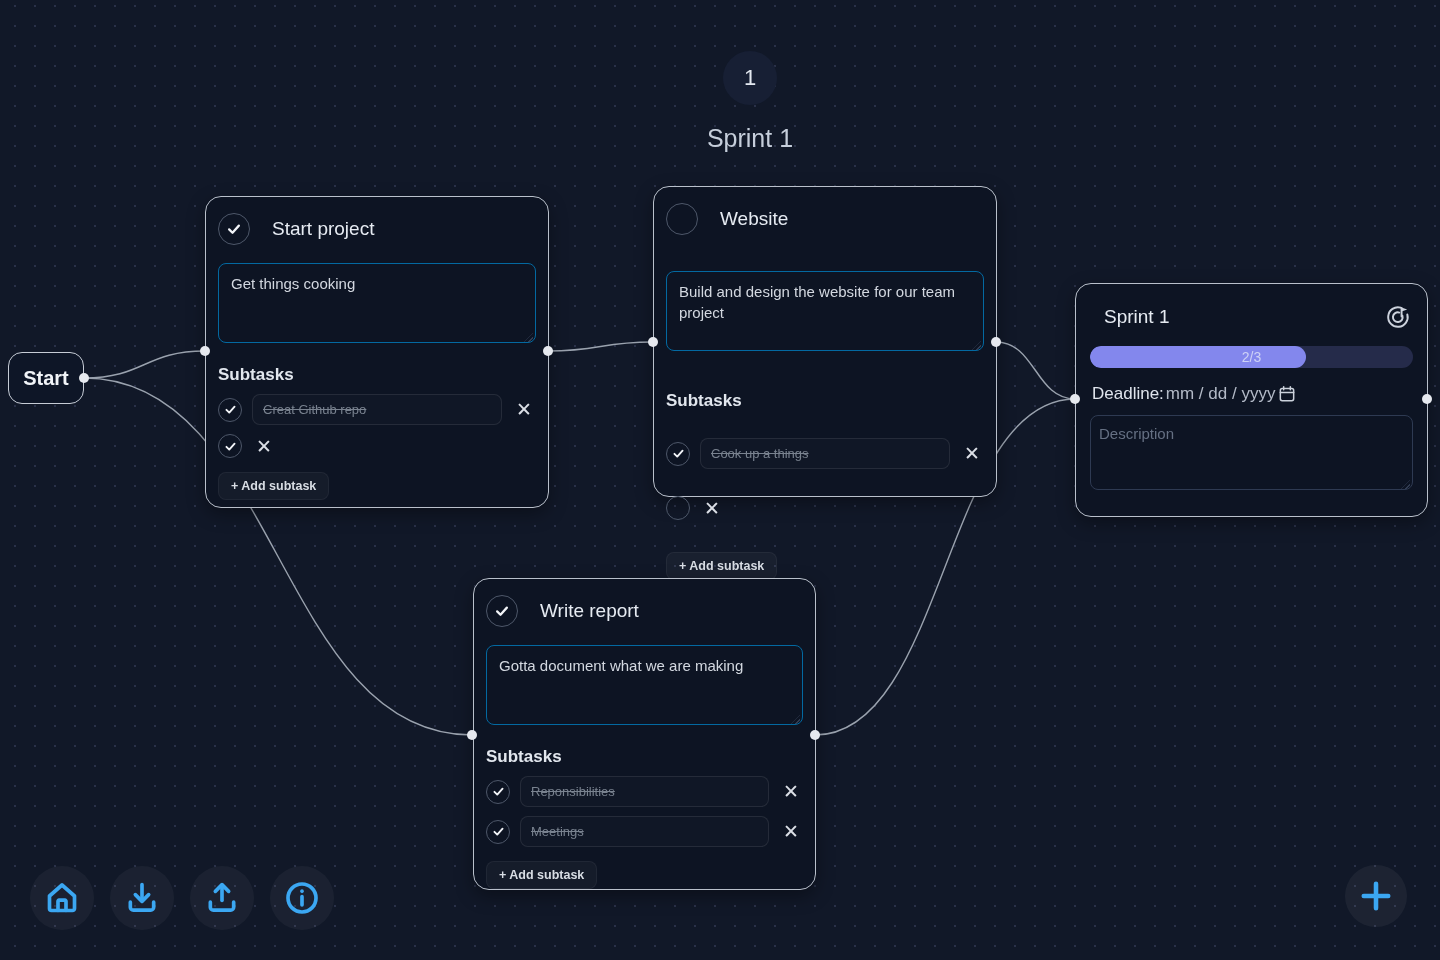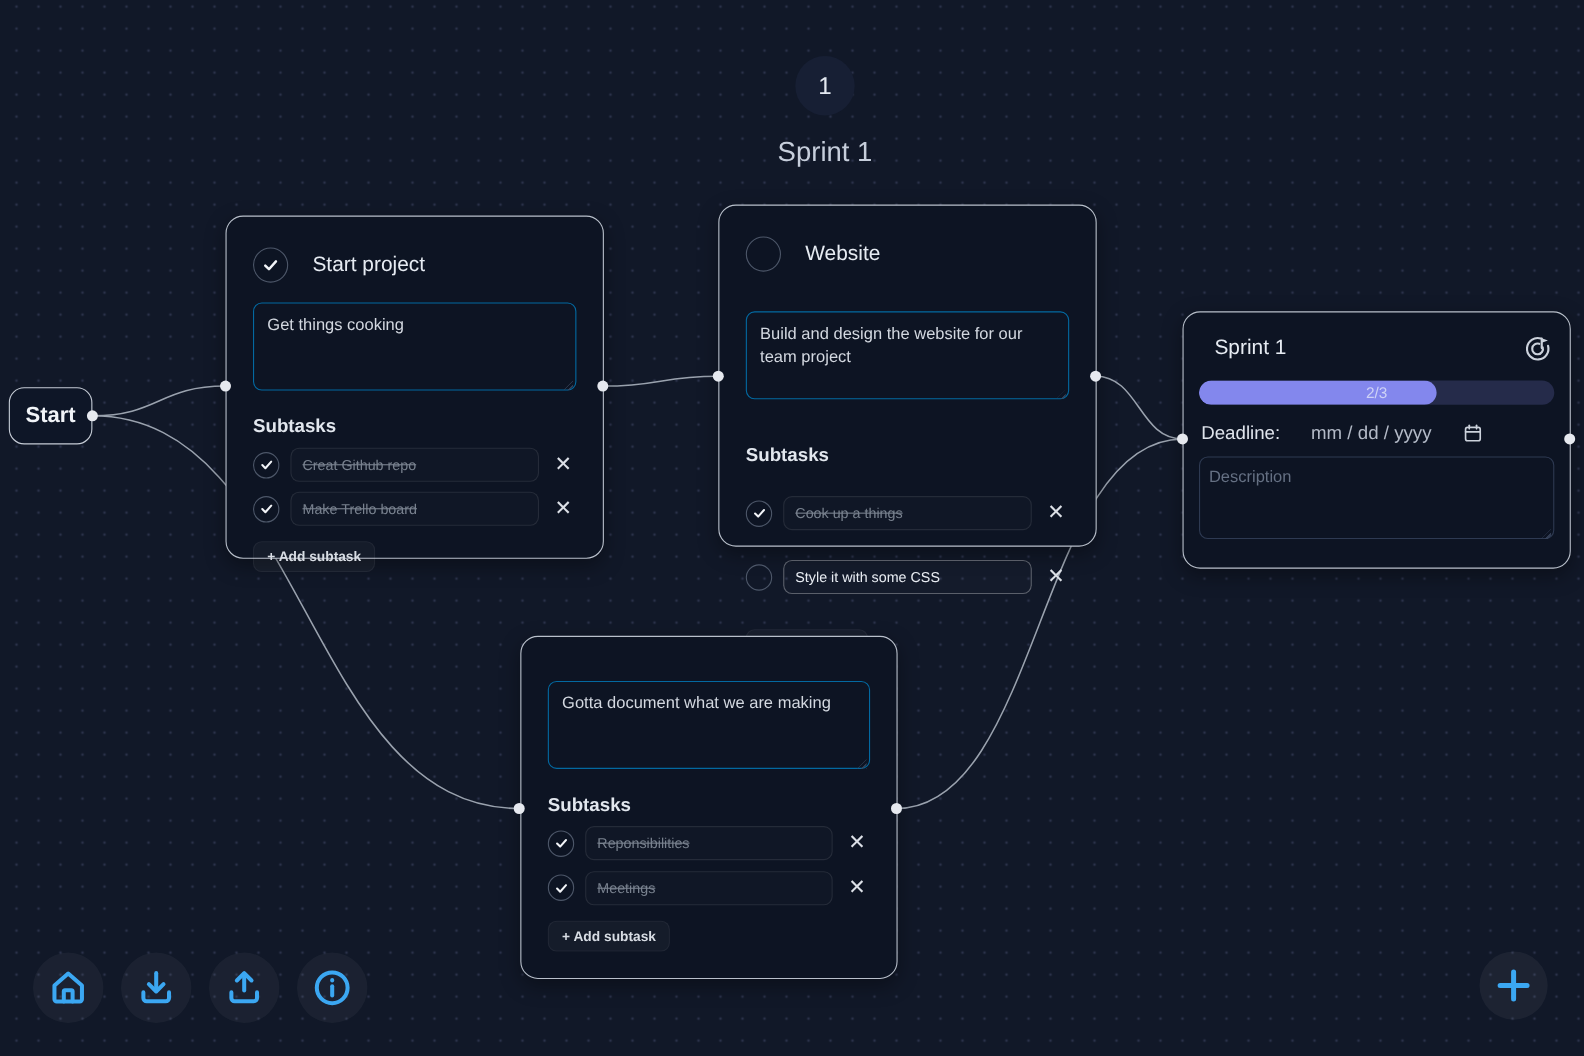--- a/index.html
+++ b/index.html
@@ -21,21 +21,21 @@
   .hdr-title{position:absolute;left:650px;top:124px;width:200px;text-align:center;
     font-size:25px;color:#c6cedb;z-index:2;}
 
   
   .start-node{position:absolute;left:8px;top:352px;width:76px;height:52px;border:1.5px solid #c6ccd6;
     border-radius:14px;background:#0e1627;color:#f1f4f8;font-size:20px;font-weight:700;
     display:flex;align-items:center;justify-content:center;z-index:2;}
 
   
   .card{position:absolute;background:#0d1423;border:1px solid #b9c0cb;border-radius:16px;
-    padding:24px;z-index:2;box-shadow:0 6px 18px rgba(0,0,0,.35);display:flex;flex-direction:column;}
+    padding:12px;z-index:2;box-shadow:0 6px 18px rgba(0,0,0,.35);display:flex;flex-direction:column;}
   .card-head{display:flex;align-items:center;gap:22px;margin:4px 0 2px 0;}
   .circle-check{width:32px;height:32px;border-radius:50%;border:1.5px solid #4d5769;flex:0 0 auto;
     display:flex;align-items:center;justify-content:center;background:transparent;cursor:pointer;}
   .circle-check.small{width:24px;height:24px;border-width:1.3px;}
   .circle-check svg{display:none;}
   .circle-check.checked svg{display:block;}
   .card-title{font-size:19px;color:#e6ebf2;font-weight:500;}
   .desc-wrap{position:relative;margin-top:16px;}
   textarea.desc{width:100%;height:80px;background:transparent;border:1px solid #0369a1;border-radius:8px;
     padding:9px 12px;font-size:15px;color:#d3d8e0;resize:none;outline:none;overflow:hidden;line-height:1.4;}
@@ -55,21 +55,21 @@
 
   
   .sprint-panel{position:absolute;left:1075px;top:283px;width:353px;height:234px;background:#0d1423;
     border:1px solid #b9c0cb;border-radius:16px;padding:14px;z-index:2;box-shadow:0 6px 18px rgba(0,0,0,.35);}
   .sp-head{display:flex;align-items:center;justify-content:space-between;padding:6px 2px 0 14px;}
   .sp-title{font-size:19px;color:#e6ebf2;font-weight:500;}
   .progress{position:relative;margin:16px 0 0 0;height:22px;border-radius:11px;background:#252b4a;overflow:hidden;}
   .progress-fill{position:absolute;left:0;top:0;bottom:0;width:67%;background:#8387ed;border-radius:11px;}
   .progress-label{position:absolute;left:0;right:0;top:0;bottom:0;display:flex;align-items:center;justify-content:center;
     font-size:14px;color:#ced2f6;z-index:1;text-align:right;}
-  .deadline-row{display:flex;align-items:center;gap:28px;margin-top:16px;padding-left:2px;}
+  .deadline-row{display:flex;align-items:center;gap:2px;margin-top:16px;padding-left:2px;}
   .deadline-label{font-size:17px;color:#dfe4ec;}
   .deadline-value{font-size:17px;color:#b3bac7;cursor:text;}
   .sp-desc-wrap{position:relative;margin-top:11px;}
   textarea.sp-desc{width:100%;height:75px;background:transparent;border:1px solid #2e3a52;border-radius:8px;
     padding:9px 8px;font-size:15px;color:#d3d8e0;resize:none;outline:none;}
   textarea.sp-desc::placeholder{color:#657083;}
 
   
   .toolbar{position:absolute;left:30px;top:866px;display:flex;gap:16px;z-index:4;}
   .tool-btn{width:64px;height:64px;border-radius:50%;background:rgba(255,255,255,.045);border:none;
@@ -124,23 +124,20 @@
           <span>Creat Github repo</span>
         </div>
       <div class="x-btn">✕</div>
     </div>
     <div class="subtask-row">
       <div class="circle-check small checked">
         <svg width="15" height="15" viewBox="0 0 24 24">
             <path class="chk" d="M5.5 12.5 L10 17 L18.5 7.5"></path>
           </svg>
       </div>
-      <div class="subtask-input done">
-          <span>Make Trello board</span>
-        </div>
       <div class="x-btn">✕</div>
     </div>
     <button class="add-subtask">+ Add subtask</button>
   </div>
 
   <div class="card" style="left:653px;top:186px;width:344px;height:311px;gap:18px;">
     <div class="card-head">
       <div class="circle-check">
         
       </div>
@@ -159,29 +156,34 @@
       </div>
       <div class="subtask-input done">
           <span>Cook up a things</span>
         </div>
       <div class="x-btn">✕</div>
     </div>
     <div class="subtask-row">
       <div class="circle-check small">
         
       </div>
-      <div class="subtask-input active">
-          <span>Style it with some CSS</span>
-        </div>
       <div class="x-btn">✕</div>
     </div>
     <button class="add-subtask">+ Add subtask</button>
   </div>
 
   <div class="card" style="left:473px;top:578px;width:343px;height:312px;">
+    <div class="card-head">
+      <div class="circle-check checked">
+        <svg width="18" height="18" viewBox="0 0 24 24">
+            <path class="chk" d="M5.5 12.5 L10 17 L18.5 7.5"></path>
+          </svg>
+      </div>
+      <div class="card-title">Write report</div>
+    </div>
     <div class="desc-wrap">
       <textarea class="desc" style="">Gotta document what we are making</textarea>
       <div class="resize-corner"></div>
     </div>
     <div class="subtasks-label">Subtasks</div>
     <div class="subtask-row">
       <div class="circle-check small checked">
         <svg width="15" height="15" viewBox="0 0 24 24">
             <path class="chk" d="M5.5 12.5 L10 17 L18.5 7.5"></path>
           </svg>

